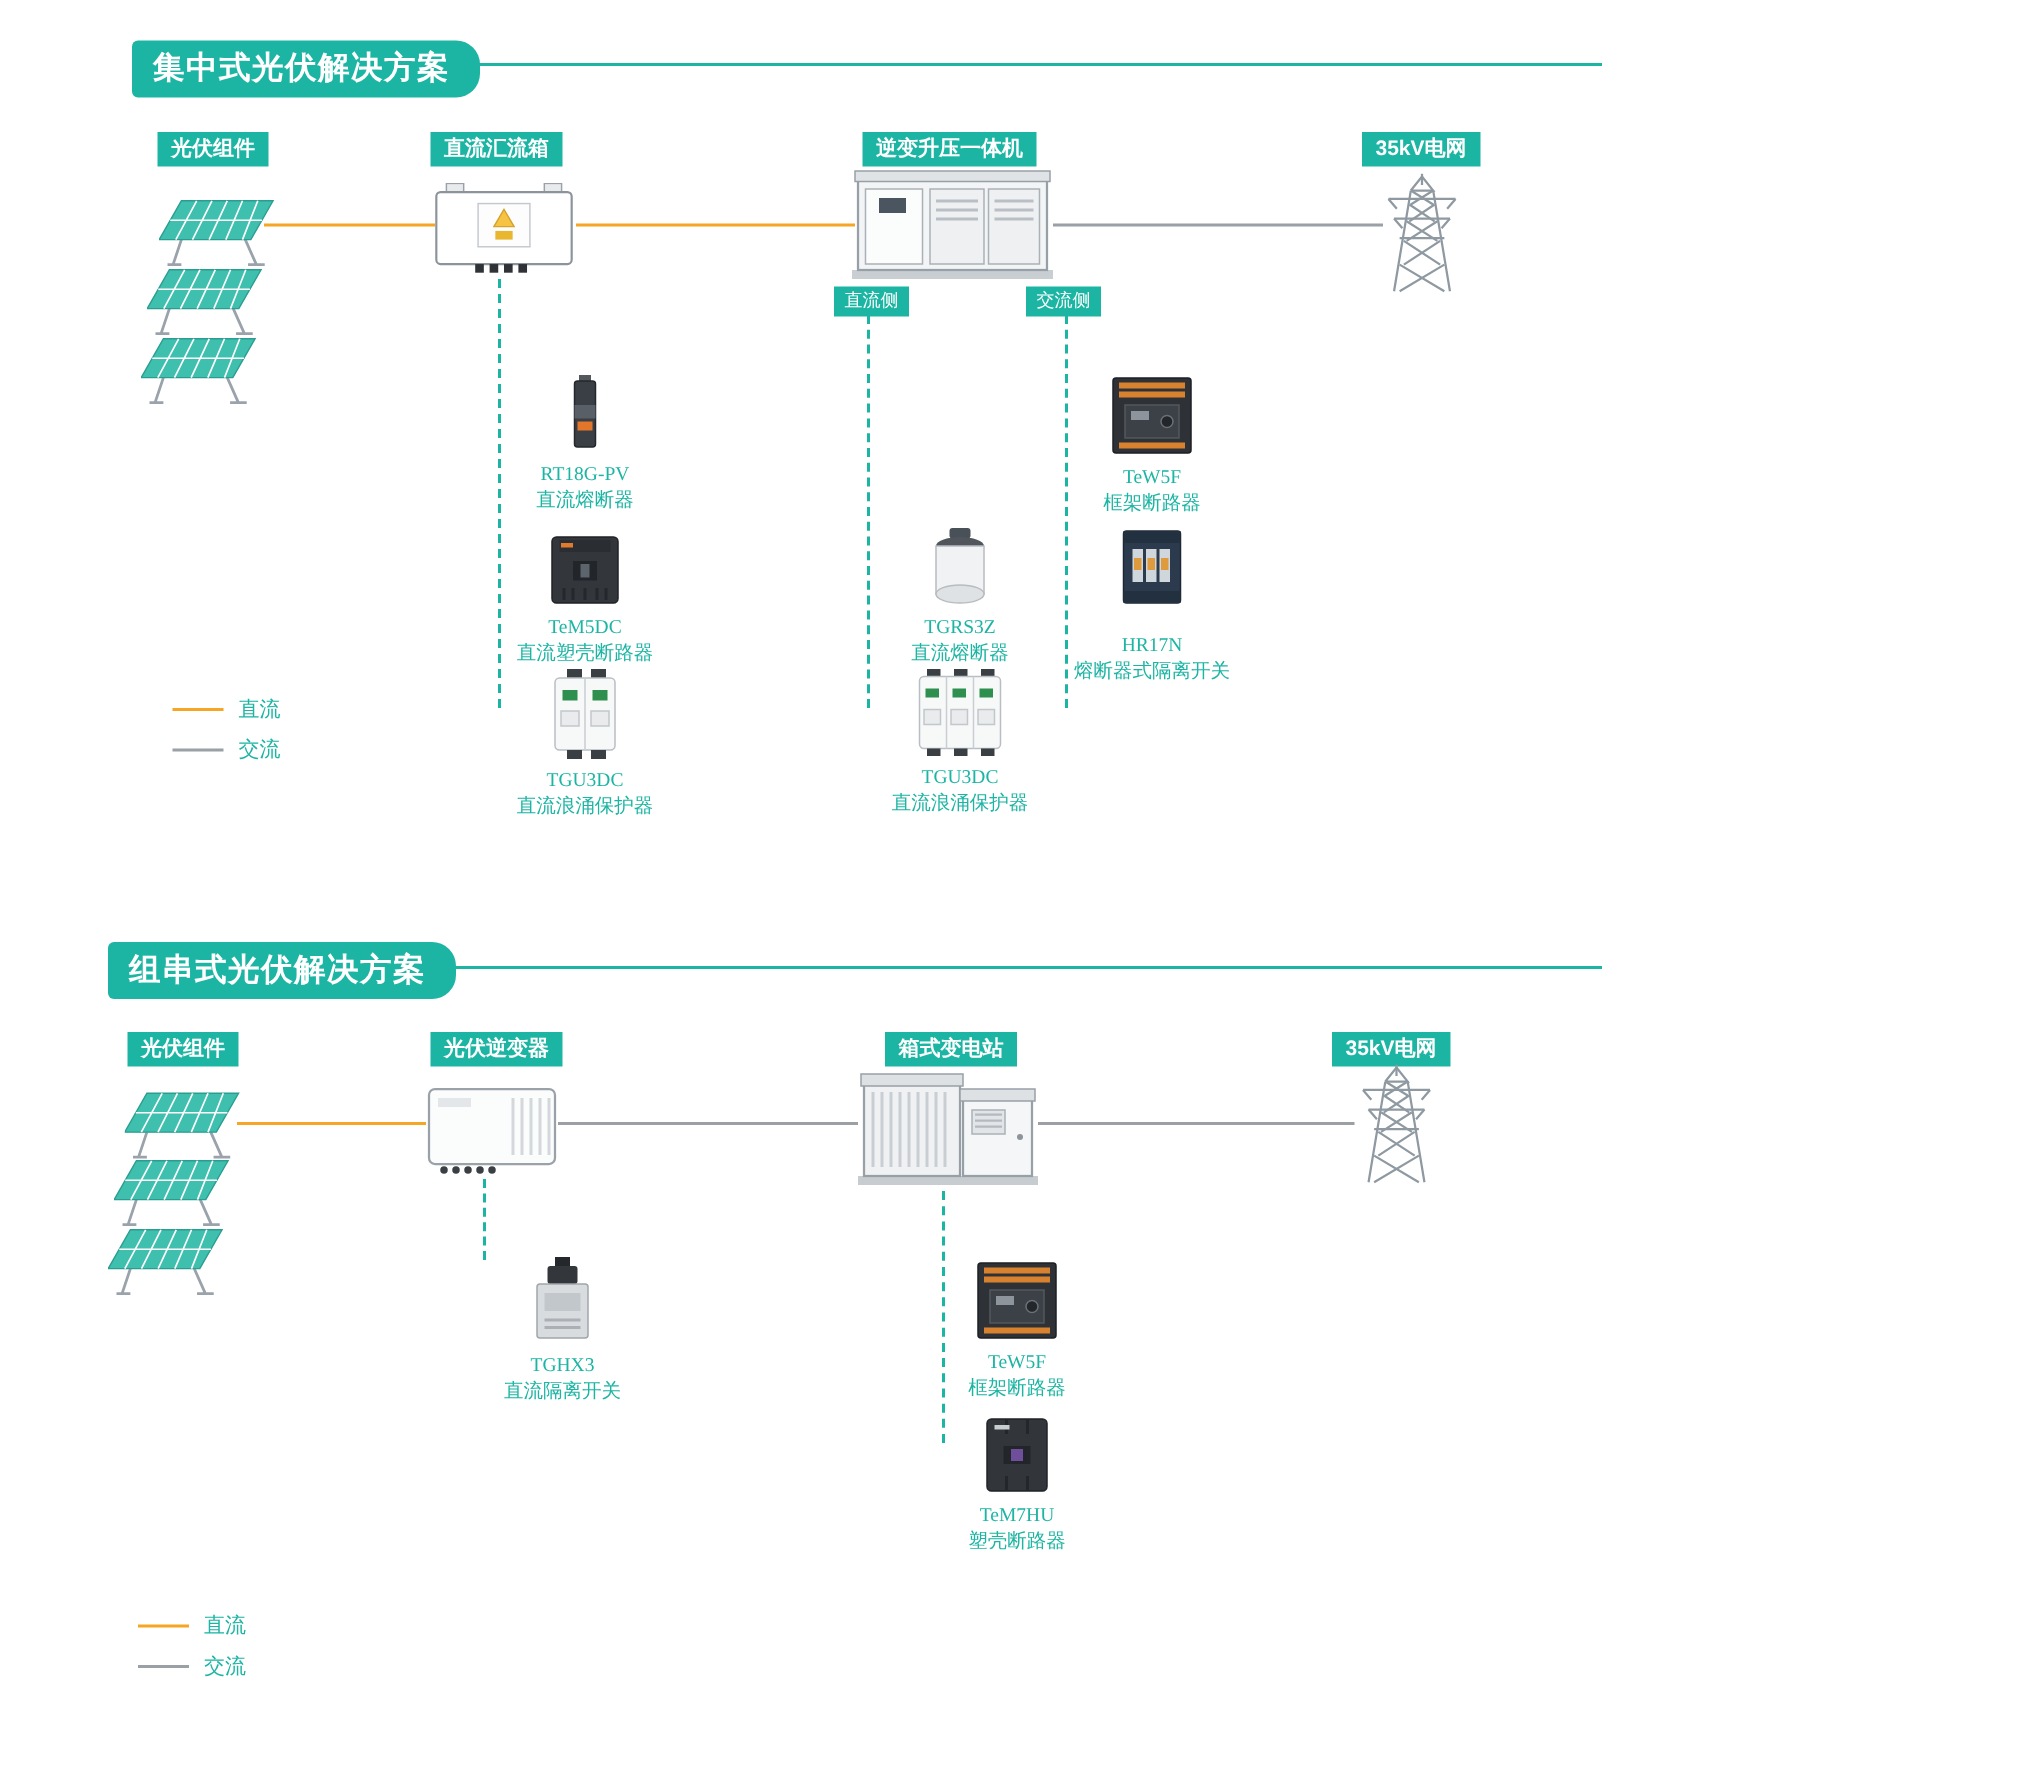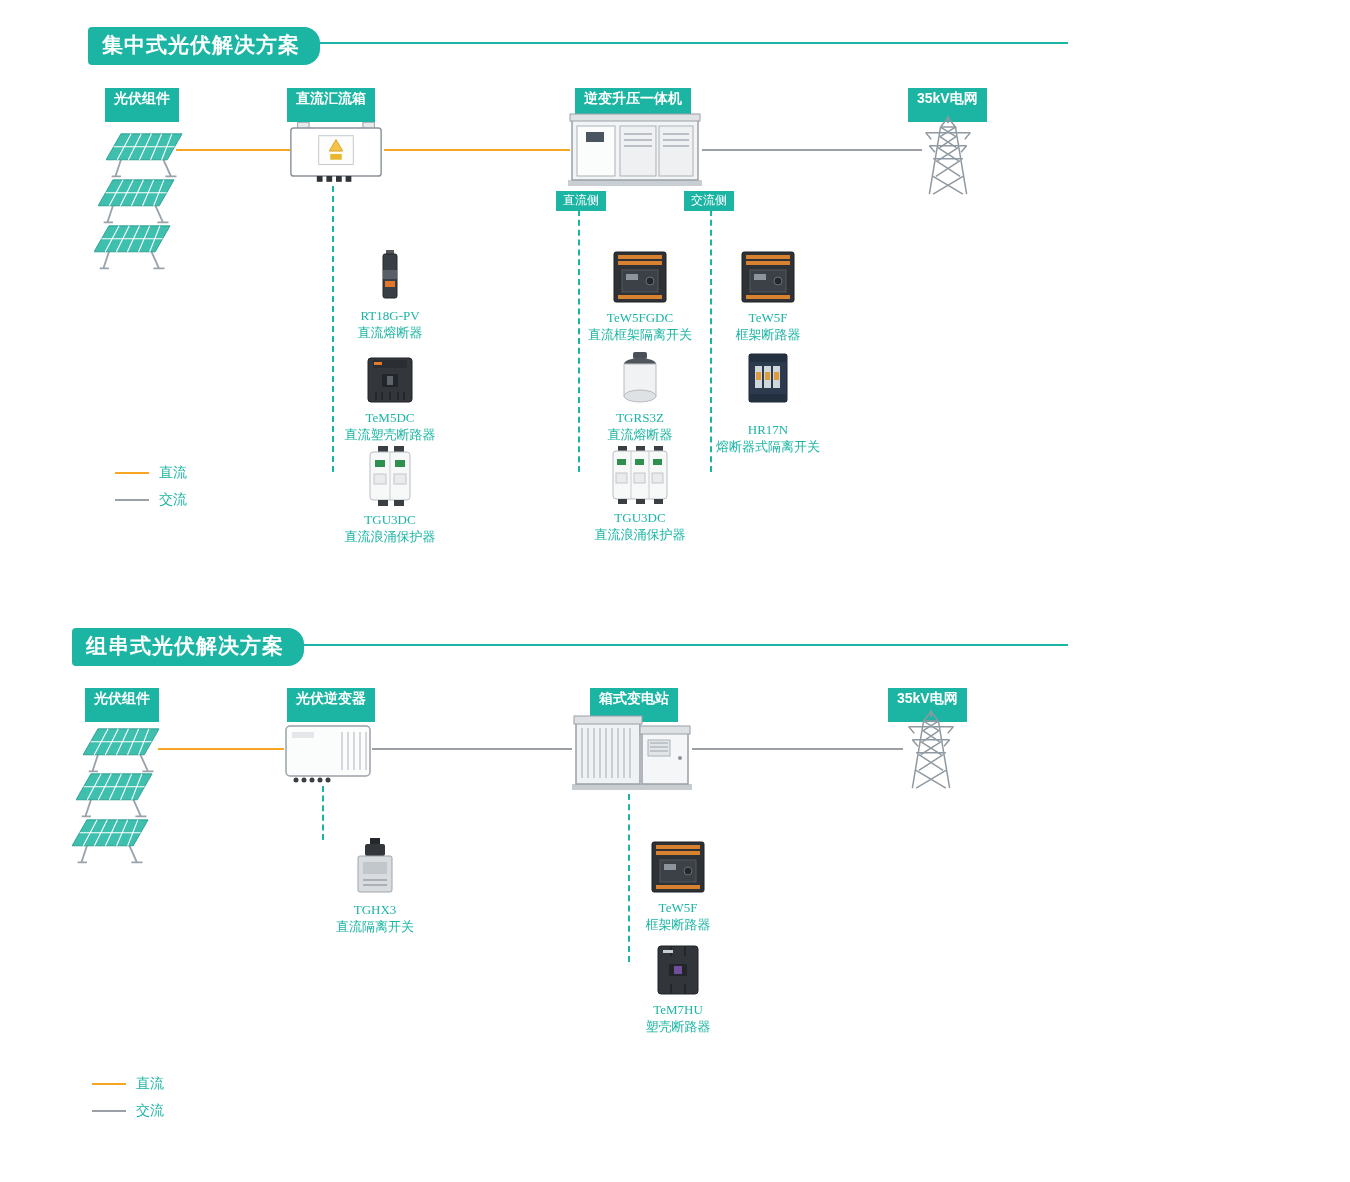--- a/index.html
+++ b/index.html
@@ -9,21 +9,21 @@
   }
   *{margin:0;padding:0;box-sizing:border-box;}
   body{font-family:"Liberation Sans","DejaVu Sans",sans-serif;background:#ffffff;}
   .canvas{position:relative;width:1068px;height:1182px;background:#fff;overflow:hidden;}
   .abs{position:absolute;}
   .banner{position:absolute;z-index:2;background:var(--teal);color:#fff;font-weight:bold;
           font-size:21px;letter-spacing:1px;padding:4px 20px 6px 14px;
           border-radius:4px 16px 16px 4px;white-space:nowrap;}
   .rule{position:absolute;z-index:1;height:2px;background:var(--teal);}
   .pill{position:absolute;background:var(--teal);color:#fff;font-weight:bold;
-        font-size:14px;padding:2px 9px 14px;white-space:nowrap;}
+        font-size:14px;padding:2px 9px 3px;white-space:nowrap;}
   .badge{position:absolute;background:var(--teal);color:#fff;font-size:12px;
          padding:1px 7px 2px;white-space:nowrap;}
   .hline{position:absolute;height:2px;}
   .hline.dc{background:var(--orange);}
   .hline.ac{background:var(--gray);}
   .vdash{position:absolute;width:0;border-left:2px dashed var(--teal);}
   .prod{position:absolute;width:110px;display:flex;flex-direction:column;align-items:center;}
   .prod .cap{color:var(--teal);font-size:13px;text-align:center;line-height:1.3;margin-top:6px;white-space:nowrap;font-family:Liberation Serif, serif;}
   .legend{position:absolute;}
   .legend-row{display:flex;align-items:center;gap:10px;height:16px;}
@@ -252,29 +252,20 @@
   <div class="prod" style="left:335px;top:446px;">
     <svg class="pic" width="52" height="60">
         <use href="#s-spd2"></use>
       </svg>
     <div class="cap">
       <div>TGU3DC</div>
       <div>直流浪涌保护器</div>
     </div>
   </div>
 
-  <div class="prod" style="left:585px;top:250px;">
-    <svg class="pic" width="56" height="54">
-        <use href="#s-acb"></use>
-      </svg>
-    <div class="cap">
-      <div>TeW5FGDC</div>
-      <div>直流框架隔离开关</div>
-    </div>
-  </div>
   <div class="prod" style="left:585px;top:352px;">
     <svg class="pic" width="46" height="52">
         <use href="#s-tgrs"></use>
       </svg>
     <div class="cap">
       <div>TGRS3Z</div>
       <div>直流熔断器</div>
     </div>
   </div>
   <div class="prod" style="left:585px;top:446px;">

